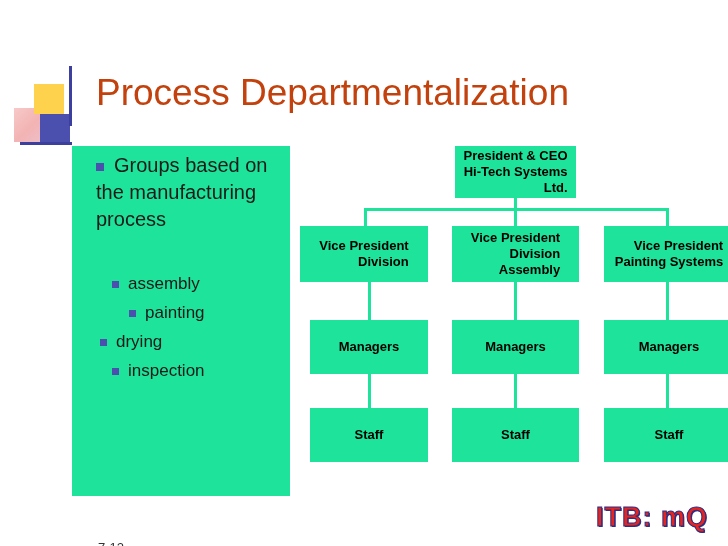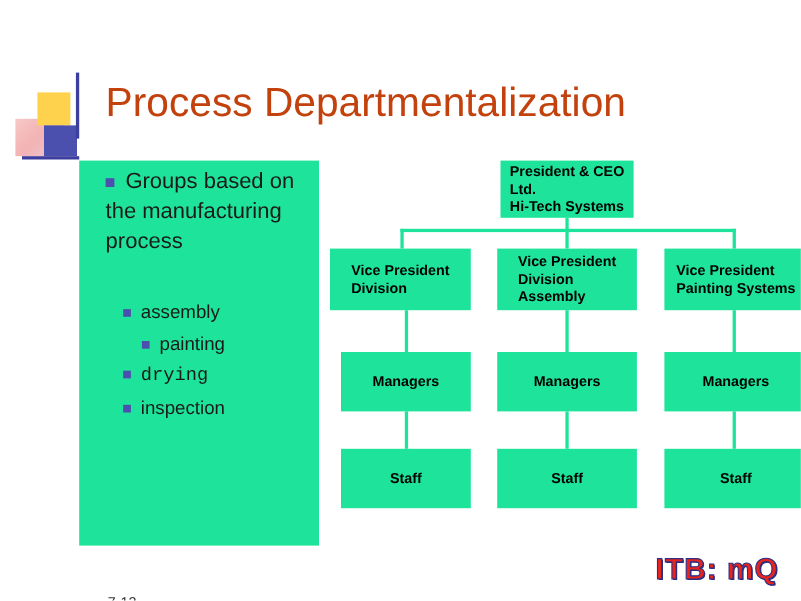--- a/index.html
+++ b/index.html
@@ -31,27 +31,27 @@
     background:#1ee49b;
   }
   .bullet-l1{position:absolute;left:82px;width:200px;font-size:20px;color:#1a1a1a;line-height:27px;margin-left:12px;}
   .sq{display:inline-block;width:8px;height:8px;background:#4b4fae;vertical-align:middle;margin-right:10px;}
   .sq-sm{display:inline-block;width:7px;height:7px;background:#4b4fae;vertical-align:middle;margin-right:9px;}
   #b-main{left:84px;top:152px;width:196px;}
   #b-main .txt{display:inline;}
   .sub{position:absolute;font-size:17px;color:#1a1a1a;}
   #sub1{left:112px;top:274px;}
   #sub2{left:129px;top:303px;}
-  #sub3{left:112px;top:332px;font-family:Liberation Mono, monospace;}
+  #sub3{left:100px;top:332px;}
   #sub4{left:112px;top:361px;}
 
   
   .node{
     position:absolute;background:#1ee49b;color:#000;
-    font-size:13px;font-weight:bold;text-align:left;
+    font-size:13px;font-weight:bold;text-align:right;
     display:flex;align-items:center;justify-content:center;
     line-height:16px;
   }
   #n-ceo{left:455px;top:146px;width:121px;height:52px;}
   #n-vp1{left:300px;top:226px;width:128px;height:56px;}
   #n-vp2{left:452px;top:226px;width:127px;height:56px;}
   #n-vp3{left:604px;top:226px;width:130px;height:56px;}
   #n-m1{left:310px;top:320px;width:118px;height:54px;}
   #n-m2{left:452px;top:320px;width:127px;height:54px;}
   #n-m3{left:604px;top:320px;width:130px;height:54px;}
@@ -110,22 +110,22 @@
 <div class="conn" style="left:368px;top:282px;width:3px;height:38px;"></div>
 <div class="conn" style="left:514px;top:282px;width:3px;height:38px;"></div>
 <div class="conn" style="left:666px;top:282px;width:3px;height:38px;"></div>
 <div class="conn" style="left:368px;top:374px;width:3px;height:34px;"></div>
 <div class="conn" style="left:514px;top:374px;width:3px;height:34px;"></div>
 <div class="conn" style="left:666px;top:374px;width:3px;height:34px;"></div>
 
 <div class="node" id="n-ceo">
   <div>
     <div>President &amp; CEO</div>
+    <div>Hi-Tech Systems</div>
     <div>Ltd.</div>
-    <div>Hi-Tech Systems</div>
   </div>
 </div>
 
 <div class="node" id="n-vp1">
   <div>
     <div>Vice President</div>
     <div>Division</div>
   </div>
 </div>
 <div class="node" id="n-vp2">

